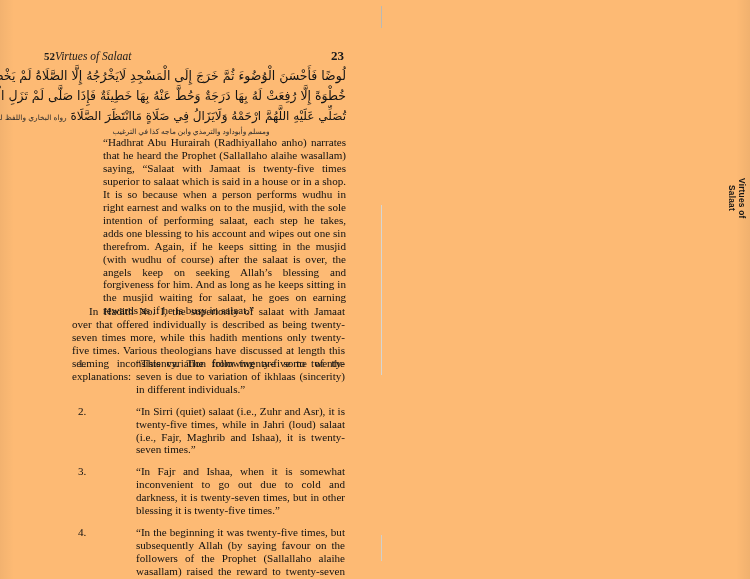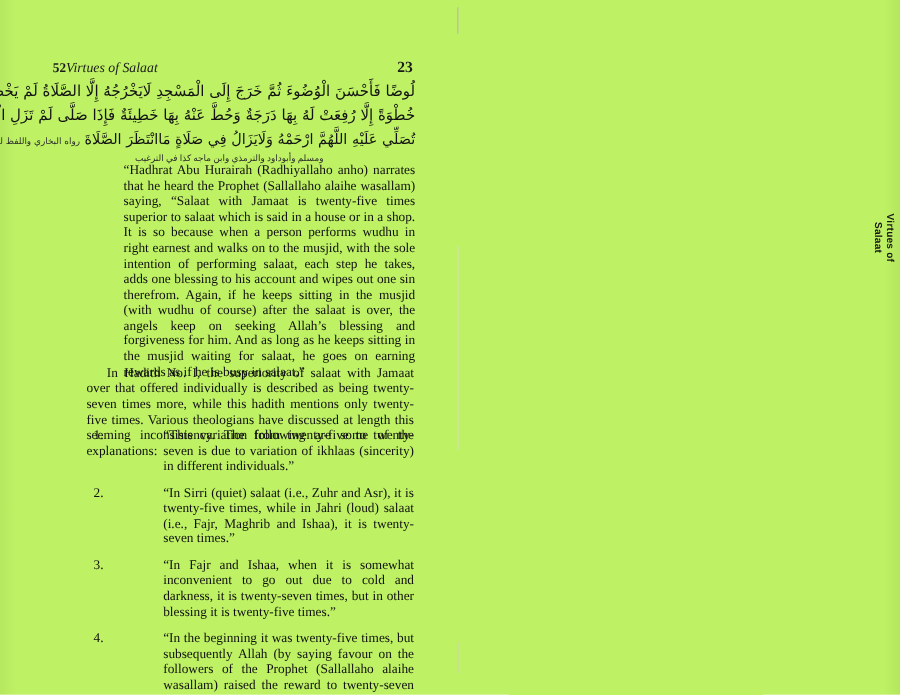--- a/index.html
+++ b/index.html
@@ -6,21 +6,21 @@
   body{
     width:750px;height:579px;
     background:#ffffff;
     font-family:"Liberation Serif", serif;
     color:#111;
     overflow:hidden;
     position:relative;
   }
   .scan{
     position:absolute;inset:0;
-    background:#bef264;
+    background:#fdba74;
   }
   
   .spread{position:absolute;inset:0;display:flex;}
   .page{position:relative;height:100%;}
   .page-left{width:375px;}
   .page-right{width:375px;}
 
   
   .gutter-mark{
     position:absolute;left:381px;width:1px;background:#b9b9b4;

